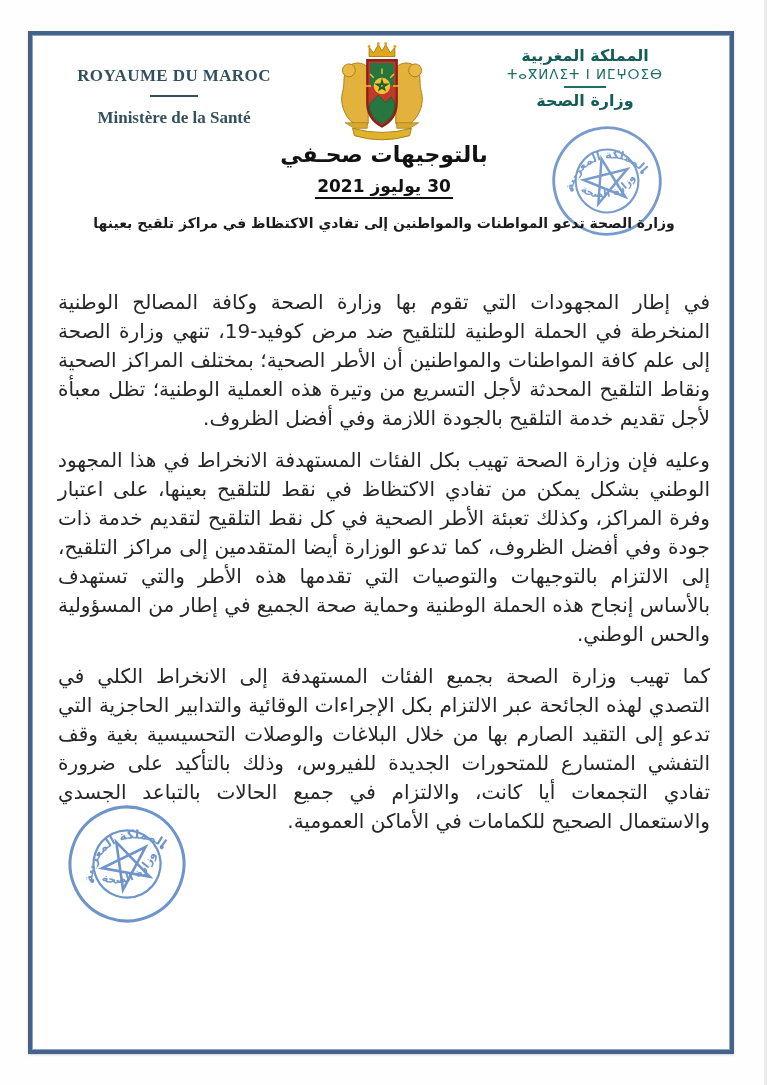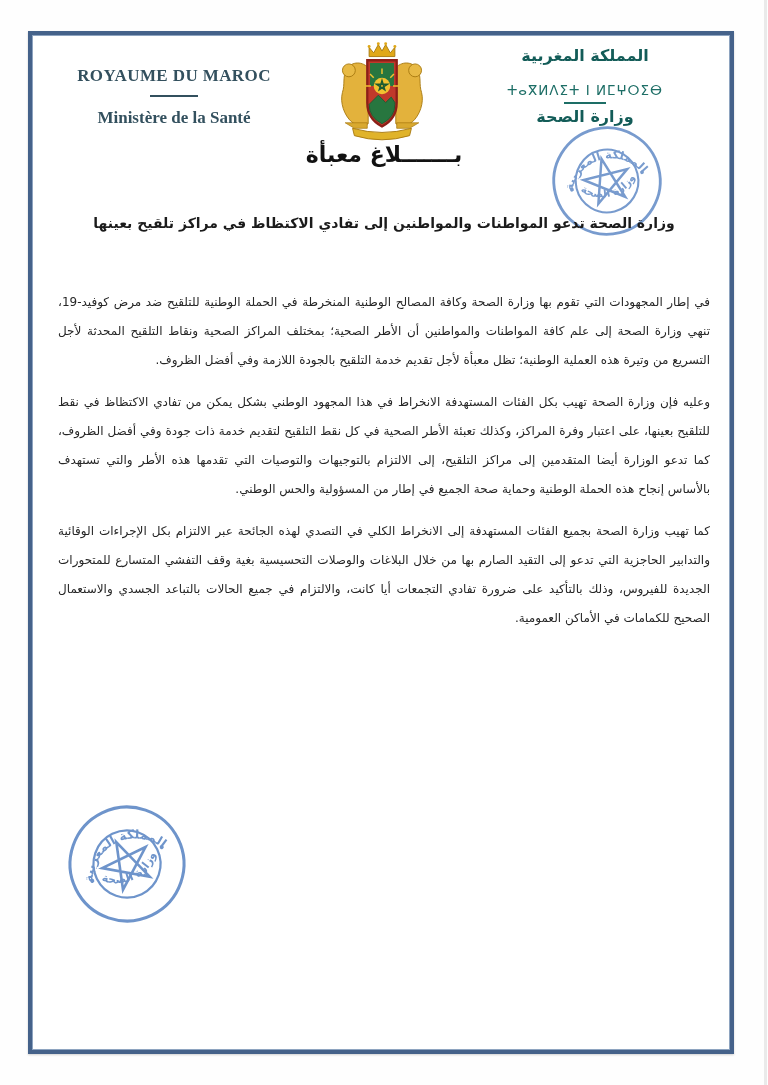--- a/index.html
+++ b/index.html
@@ -27,21 +27,21 @@
   }
   .hdr-left .country{font-size:17px;letter-spacing:.4px;}
   .hdr-left .rule{width:48px;height:2px;background:#33505e;margin:9px auto 11px auto;}
   .hdr-left .ministry{font-size:17px;}
   .emblem{position:absolute;left:336px;top:40px;width:92px;height:106px;}
   .hdr-right{
     position:absolute;left:468px;top:46px;width:234px;
     text-align:center;color:#135c58;
   }
   .hdr-right .ar{font-size:16px;font-weight:bold;}
-  .hdr-right .tifinagh{font-size:13.5px;color:#1d6e66;letter-spacing:1px;margin-top:17px;}
+  .hdr-right .tifinagh{font-size:13.5px;color:#1d6e66;letter-spacing:1px;margin-top:1px;}
   .hdr-right .rule{width:42px;height:2px;background:#1d6e66;margin:4px auto 3px auto;}
   
   .stamp{position:absolute;color:#5b86c4;opacity:.82;}
   .stamp svg{width:100%;height:100%;}
   .stamp-top{left:550px;top:124px;width:114px;height:114px;transform:rotate(-14deg);}
   .stamp-bottom{left:66px;top:803px;width:122px;height:122px;transform:rotate(-26deg);opacity:.88;}
   
   .title{
     position:absolute;left:0;top:142px;width:100%;text-align:center;
     font-size:22px;font-weight:bold;color:#121212;direction:rtl;
@@ -54,21 +54,21 @@
   
   .headline{
     position:absolute;left:40px;top:208px;width:688px;
     text-align:center;direction:rtl;
     font-size:14px;font-weight:bold;color:#1b1b1b;line-height:31px;
   }
   
   .body{
     position:absolute;left:58px;top:288px;width:652px;
     direction:rtl;text-align:justify;
-    font-size:12px;line-height:29px;color:#262626;
+    font-size:20px;line-height:29px;color:#262626;
   }
   .body p{margin:0 0 13px 0;}
 </style>
 </head>
 <body>
 
 <div class="page">
   <div class="scan-edge"></div>
   <div class="frame"></div>
 
@@ -142,21 +142,24 @@
       </defs>
       <text font-size="12" font-weight="bold" fill="currentColor">
         <textPath href="#arcT1" startOffset="50%" text-anchor="middle"><tspan>المملكة المغربية</tspan></textPath>
       </text>
       <text font-size="11" font-weight="bold" fill="currentColor">
         <textPath href="#arcB1" startOffset="50%" text-anchor="middle"><tspan>وزارة الصحة</tspan></textPath>
       </text>
     </svg>
   </div>
 
-  <div class="title">بـــــــلاغ معبأة</div>
+  <div class="title">بالتوجيهات صحـفي</div>
+  <div class="date-line">
+    <span>30 يوليوز 2021</span>
+  </div>
 
   <div class="headline">
     <div>وزارة الصحة تدعو المواطنات والمواطنين إلى تفادي الاكتظاظ في مراكز تلقيح بعينها</div>
   </div>
 
   <div class="body">
     <p>في إطار المجهودات التي تقوم بها وزارة الصحة وكافة المصالح الوطنية المنخرطة في الحملة الوطنية للتلقيح ضد مرض كوفيد-19، تنهي وزارة الصحة إلى علم كافة المواطنات والمواطنين أن الأطر الصحية؛ بمختلف المراكز الصحية ونقاط التلقيح المحدثة لأجل التسريع من وتيرة هذه العملية الوطنية؛ تظل معبأة لأجل تقديم خدمة التلقيح بالجودة اللازمة وفي أفضل الظروف.</p>
     <p>وعليه فإن وزارة الصحة تهيب بكل الفئات المستهدفة الانخراط في هذا المجهود الوطني بشكل يمكن من تفادي الاكتظاظ في نقط للتلقيح بعينها، على اعتبار وفرة المراكز، وكذلك تعبئة الأطر الصحية في كل نقط التلقيح لتقديم خدمة ذات جودة وفي أفضل الظروف، كما تدعو الوزارة أيضا المتقدمين إلى مراكز التلقيح، إلى الالتزام بالتوجيهات والتوصيات التي تقدمها هذه الأطر والتي تستهدف بالأساس إنجاح هذه الحملة الوطنية وحماية صحة الجميع في إطار من المسؤولية والحس الوطني.</p>
     <p>كما تهيب وزارة الصحة بجميع الفئات المستهدفة إلى الانخراط الكلي في التصدي لهذه الجائحة عبر الالتزام بكل الإجراءات الوقائية والتدابير الحاجزية التي تدعو إلى التقيد الصارم بها من خلال البلاغات والوصلات التحسيسية بغية وقف التفشي المتسارع للمتحورات الجديدة للفيروس، وذلك بالتأكيد على ضرورة تفادي التجمعات أيا كانت، والالتزام في جميع الحالات بالتباعد الجسدي والاستعمال الصحيح للكمامات في الأماكن العمومية.</p>
   </div>

